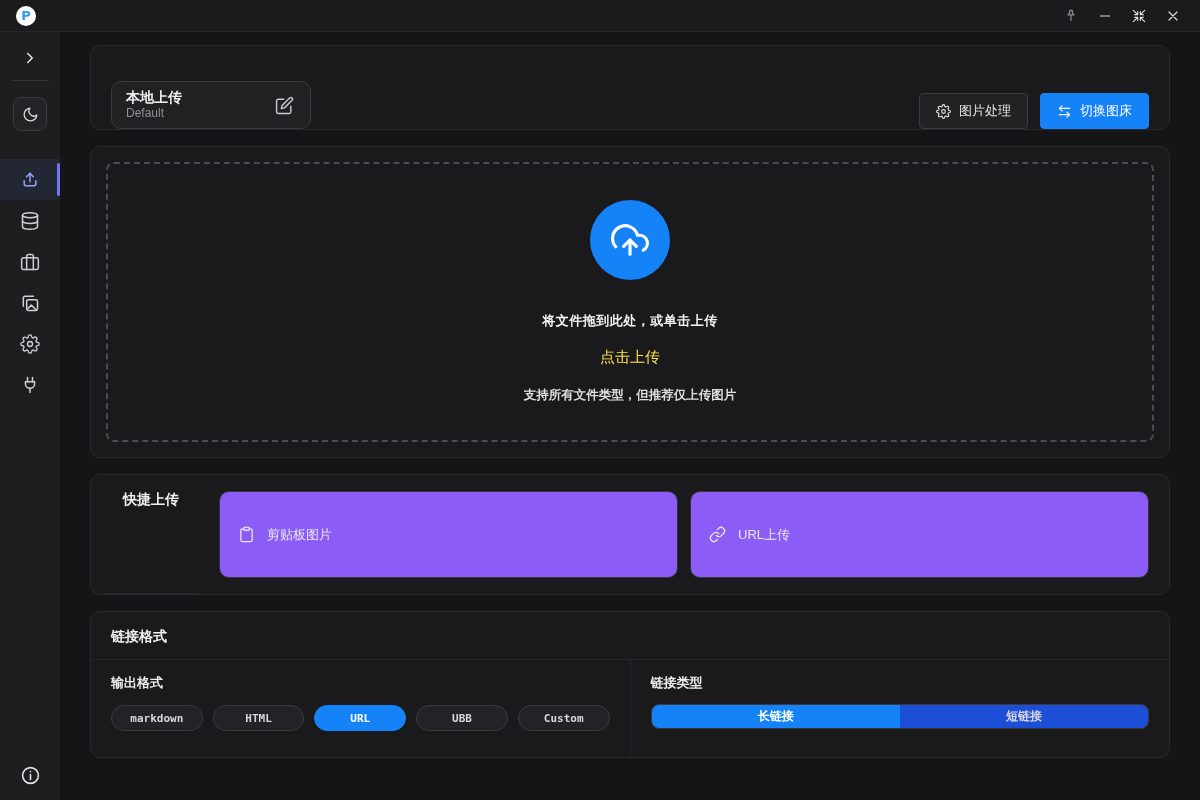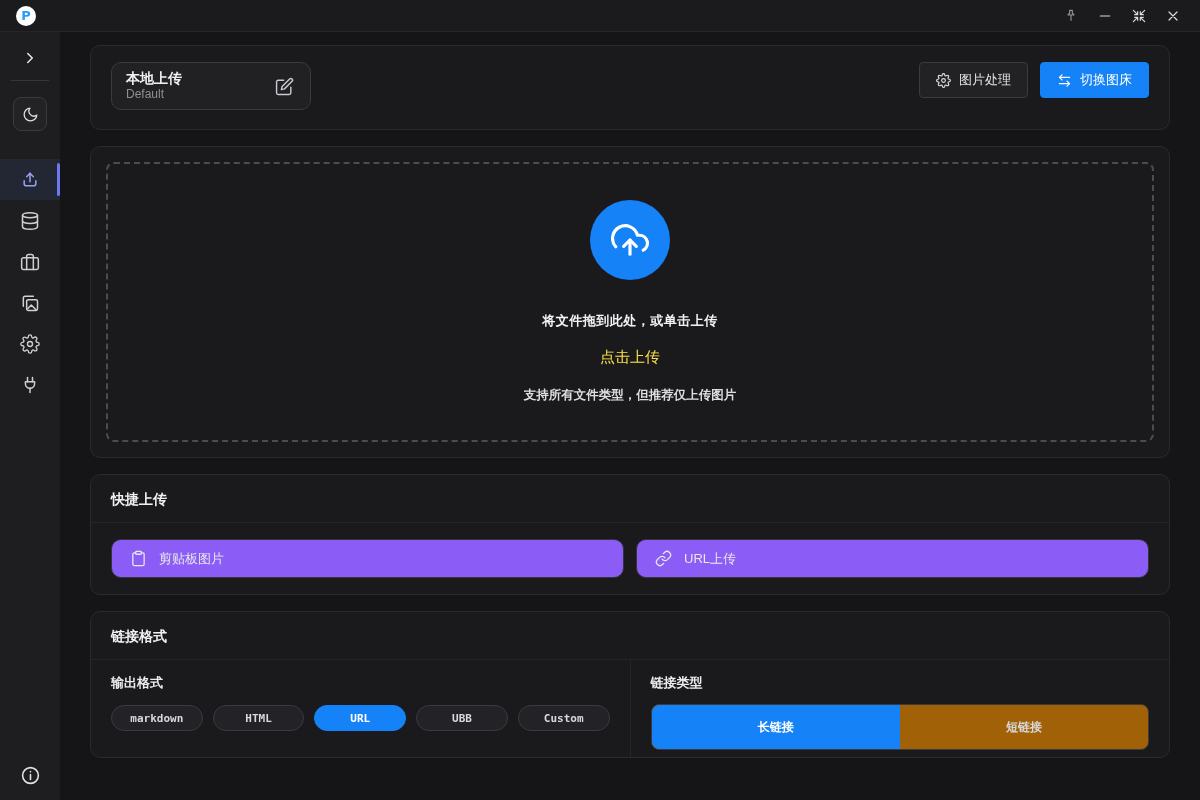--- a/index.html
+++ b/index.html
@@ -61,21 +61,21 @@
   }
   .side-bottom { margin-top:auto; margin-bottom:14px; color:#e2e2e6; cursor:pointer; }
 
   
   .main { flex:1; padding:13px 30px 0 30px; display:flex; flex-direction:column; gap:16px; }
   .card {
     background:#1a1a1d; border:1px solid #29292e; border-radius:10px;
   }
 
   
-  .card.header-card { height:85px; display:flex; align-items:flex-start; padding:16px 20px; }
+  .card.header-card { height:85px; display:flex; align-items:flex-end; padding:0 20px; }
   .uploader-card {
     width:200px; height:48px; background:#212124; border:1px solid #3a3a3f; border-radius:10px;
     display:flex; align-items:center; padding:0 14px; cursor:pointer;
   }
   .uploader-meta { flex:1; }
   .uploader-name { font-size:14px; font-weight:bold; color:#f0f0f2; line-height:17px; }
   .uploader-config { font-size:12px; color:#8e8e95; line-height:15px; }
   .edit-btn { background:none; border:none; color:#c9c9ce; cursor:pointer; padding:2px; }
   .header-actions { margin-left:auto; display:flex; gap:12px; }
   .btn {
@@ -98,21 +98,21 @@
     display:flex; align-items:center; justify-content:center;
   }
   .drop-title { margin-top:32px; font-size:13px; font-weight:bold; color:#f2f2f4; letter-spacing:0.5px; }
   .drop-sub { margin-top:18px; font-size:15px; color:#fde047; }
   .drop-hint { margin-top:20px; font-size:12.5px; font-weight:bold; color:#dededf; }
 
   
   .section-header { padding:15px 20px 13px 20px; border-bottom:1px solid #26262a; }
   .section-title { font-size:14px; font-weight:bold; color:#f0f0f2; }
 
-  .card.quick-card { height:121px; display:flex; flex-direction:column; }
+  .card.quick-card { height:121px; display:flex; flex-direction:row;padding-left:12px; }
   .quick-body { flex:1; display:flex; gap:12px; padding:16px 20px; }
   .quick-btn {
     flex:1; background:#8b5cf6; border:1px solid #343439; border-radius:10px;
     display:flex; align-items:center; gap:12px; padding:0 18px;
     color:#e8e8ea; font-size:13px; cursor:pointer; font-family:"Liberation Sans", sans-serif;
   }
 
   .card.format-card { height:147px; display:flex; flex-direction:column; }
   .format-body { flex:1; display:flex; }
   .format-col { flex:1; padding:14px 20px 0 20px; }
@@ -120,21 +120,21 @@
   .col-label { font-size:13px; font-weight:bold; color:#ececee; }
   .pill-row { display:flex; gap:10px; margin-top:13px; }
   .pill {
     flex:1; height:26px; border-radius:13px; background:#232327; border:1px solid #3a3a3f;
     color:#d8d8dc; font-size:11px; font-weight:bold;
     font-family:"DejaVu Sans Mono", monospace; cursor:pointer;
     display:flex; align-items:center; justify-content:center;
   }
   .pill.active { background:#1583f7; border-color:#1583f7; color:#ffffff; }
   .segmented {
-    margin-top:12px; height:46px; border-radius:8px; background:#a16207;
+    margin-top:12px; height:25px; border-radius:8px; background:#1d4ed8;
     border:1px solid #39393e; display:flex; overflow:hidden;
   }
   .segment {
     flex:1; display:flex; align-items:center; justify-content:center;
     font-size:12px; font-weight:bold; color:#d8d8dc; cursor:pointer;
   }
   .segment.active { background:#1583f7; color:#ffffff; border-radius:7px 0 0 7px; }
 </style>
 </head>
 <body>

